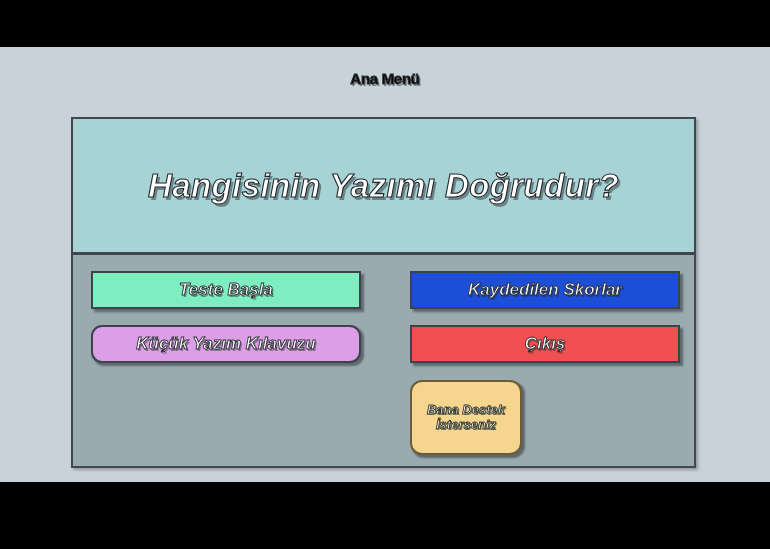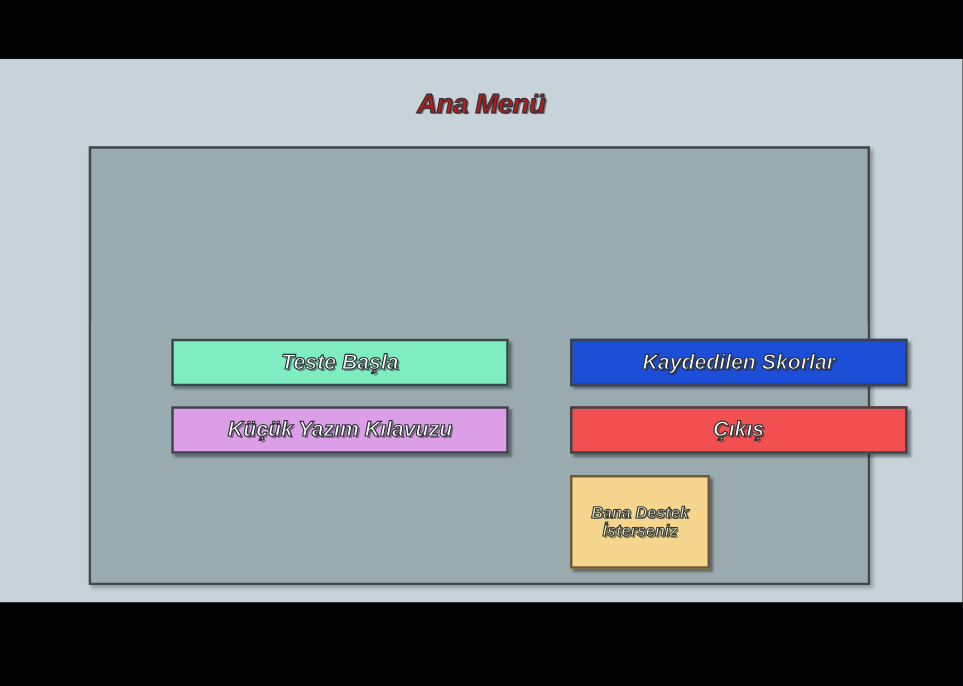--- a/index.html
+++ b/index.html
@@ -42,25 +42,24 @@
     background: #c7d3d8;
   }
 
   
   #menu-title {
     position: absolute;
     left: 0;
     top: 23px;
     width: 770px;
     text-align: center;
-    font-size: 22px;
+    font-size: 15px;
     font-weight: bold;
-    font-style: italic;
     letter-spacing: -0.3px;
-    color: #b91c1c;
+    color: #000000;
     -webkit-text-stroke: 0.9px #2a2f33;
     text-shadow: 1.5px 1.5px 0 rgba(40,45,50,0.55);
   }
 
   
   #main-frame {
     position: absolute;
     left: 71px;
     top: 70px;
     width: 625px;
@@ -113,21 +112,20 @@
     display: flex;
     align-items: center;
     justify-content: center;
     text-align: center;
     cursor: pointer;
     box-shadow: 2.5px 2.5px 2px rgba(20,25,30,0.45);
     font-style: italic;
     font-weight: bold;
     color: #ffffff;
     line-height: 1.12;
-    margin-left: 46px;
   }
 
   .btn-wide {
     width: 270px;
     height: 38px;
     font-size: 17px;
     -webkit-text-stroke: 0.9px #2b3035;
     text-shadow: 1.5px 1.5px 0 rgba(35,40,45,0.45);
   }
 
@@ -135,41 +133,44 @@
     width: 112px;
     height: 75px;
     font-size: 13px;
     padding: 0 5px;
     color: #f2f3e8;
     -webkit-text-stroke: 0.85px #2f3328;
     text-shadow: 1.3px 1.3px 0 rgba(40,44,34,0.5);
   }
 
   #btn-start        { left: 18px;  top: 13px;  background: #7eeec0; }
-  #btn-guide        { left: 18px;  top: 67px;  background: #dc9ee6; }
+  #btn-guide        { left: 18px;  top: 67px;  background: #dc9ee6; border-radius: 11px; }
   #btn-scores       { left: 337px; top: 13px;  background: #1d4ed8; }
   #btn-exit         { left: 337px; top: 67px;  background: #f25050; }
   #btn-credits      { left: 176px; top: 124px; background: #8ef47a; border-color: #3c6e34; }
-  #btn-support      { left: 337px; top: 122px; background: #f6d68f; border-color: #6e5a34; }
+  #btn-support      { left: 337px; top: 122px; background: #f6d68f; border-color: #6e5a34; border-radius: 12px; }
 
   .btn-line { display: block; }
 </style>
 </head>
 <body>
 
 <div id="screen">
 
   <div class="letterbox top"></div>
 
   <div id="app">
 
     <div id="menu-title">Ana Menü</div>
 
     <div id="main-frame">
 
+      <div id="question-panel">
+        <div id="question-text">Hangisinin Yazımı Doğrudur?</div>
+      </div>
 
       <div id="buttons-panel">
 
         <div class="btn btn-wide" id="btn-start">Teste Başla</div>
 
         <div class="btn btn-wide" id="btn-guide">Küçük Yazım Kılavuzu</div>
 
         <div class="btn btn-wide" id="btn-scores">Kaydedilen Skorlar</div>
 
         <div class="btn btn-wide" id="btn-exit">Çıkış</div>

